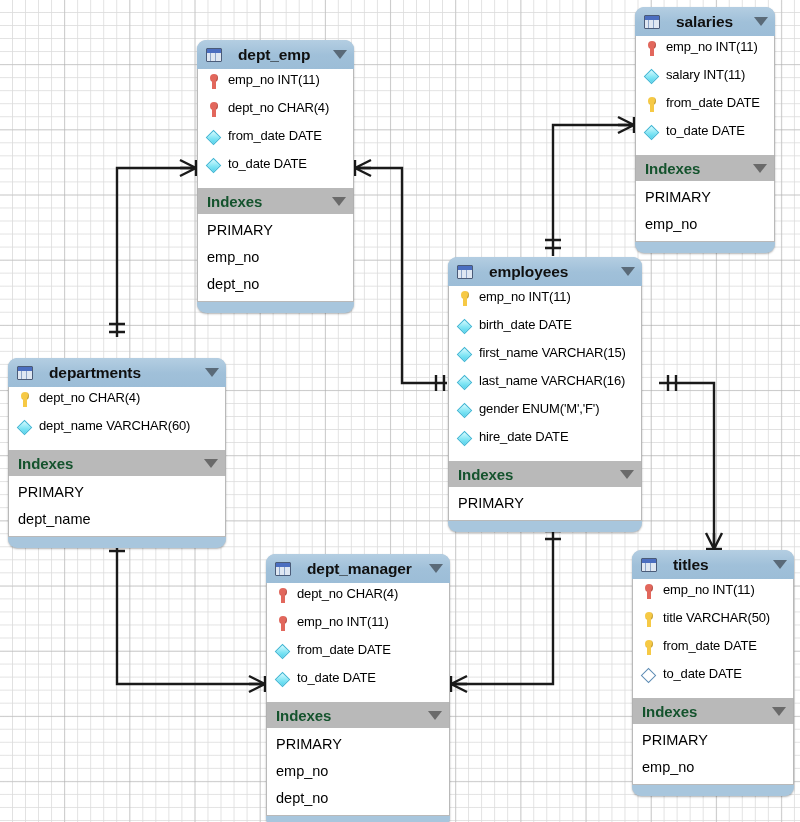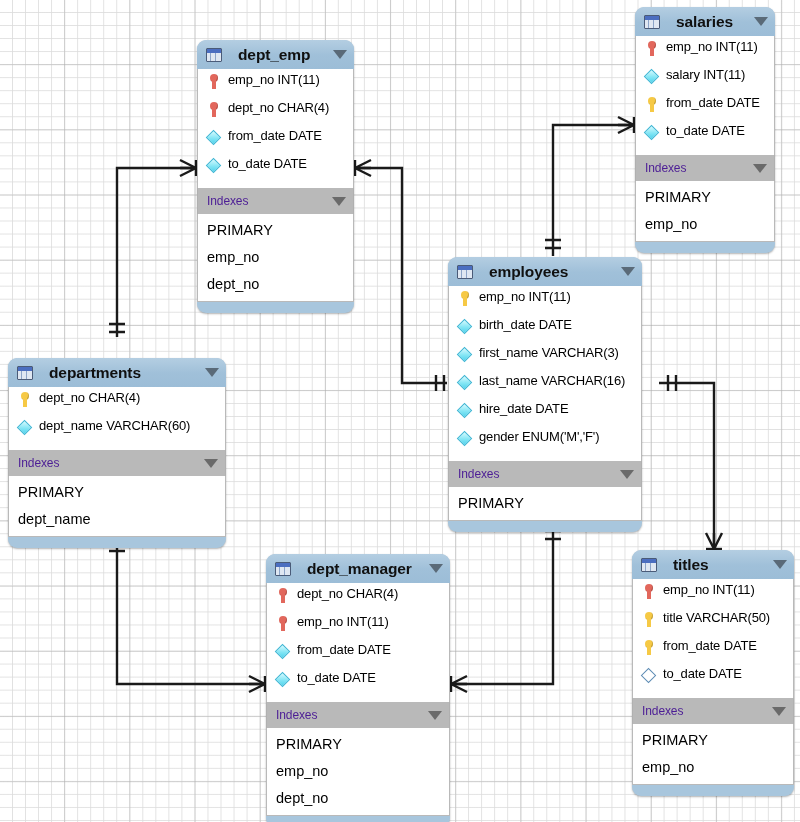--- a/index.html
+++ b/index.html
@@ -159,23 +159,23 @@
     height: 26px;
     display: flex;
     align-items: center;
     padding: 0 7px 0 9px;
     background: #b9b9b9;
     border-left: 1px solid #b0b0b0;
     border-right: 1px solid #b0b0b0;
   }
   .idx-title {
     flex: 1 1 auto;
-    font-size: 12px;
-    font-weight: normal;
-    color: #4c1d95;
+    font-size: 15px;
+    font-weight: bold;
+    color: #14532d;
     letter-spacing: -0.1px;
   }
   .idx-list {
     background: #ffffff;
     border-left: 1px solid #b9b9b9;
     border-right: 1px solid #b9b9b9;
     border-bottom: 1px solid #b9b9b9;
     padding: 2px 0 4px 0;
   }
   .idx-row {
@@ -319,33 +319,33 @@
           <div class="col-row">
             <span class="glyph key-yellow"></span>
             <span class="col-name">emp_no INT(11)</span>
           </div>
           <div class="col-row">
             <span class="glyph dia-cyan"></span>
             <span class="col-name">birth_date DATE</span>
           </div>
           <div class="col-row">
             <span class="glyph dia-cyan"></span>
-            <span class="col-name">first_name VARCHAR(3)</span>
+            <span class="col-name">first_name VARCHAR(15)</span>
           </div>
           <div class="col-row">
             <span class="glyph dia-cyan"></span>
             <span class="col-name">last_name VARCHAR(16)</span>
           </div>
           <div class="col-row">
             <span class="glyph dia-cyan"></span>
+            <span class="col-name">gender ENUM('M','F')</span>
+          </div>
+          <div class="col-row">
+            <span class="glyph dia-cyan"></span>
             <span class="col-name">hire_date DATE</span>
-          </div>
-          <div class="col-row">
-            <span class="glyph dia-cyan"></span>
-            <span class="col-name">gender ENUM('M','F')</span>
           </div>
         </div>
         <div class="idx-header">
           <span class="idx-title">Indexes</span>
           <span class="caret dark"></span>
         </div>
         <div class="idx-list">
           <div class="idx-row">
             <span>PRIMARY</span>
           </div>

